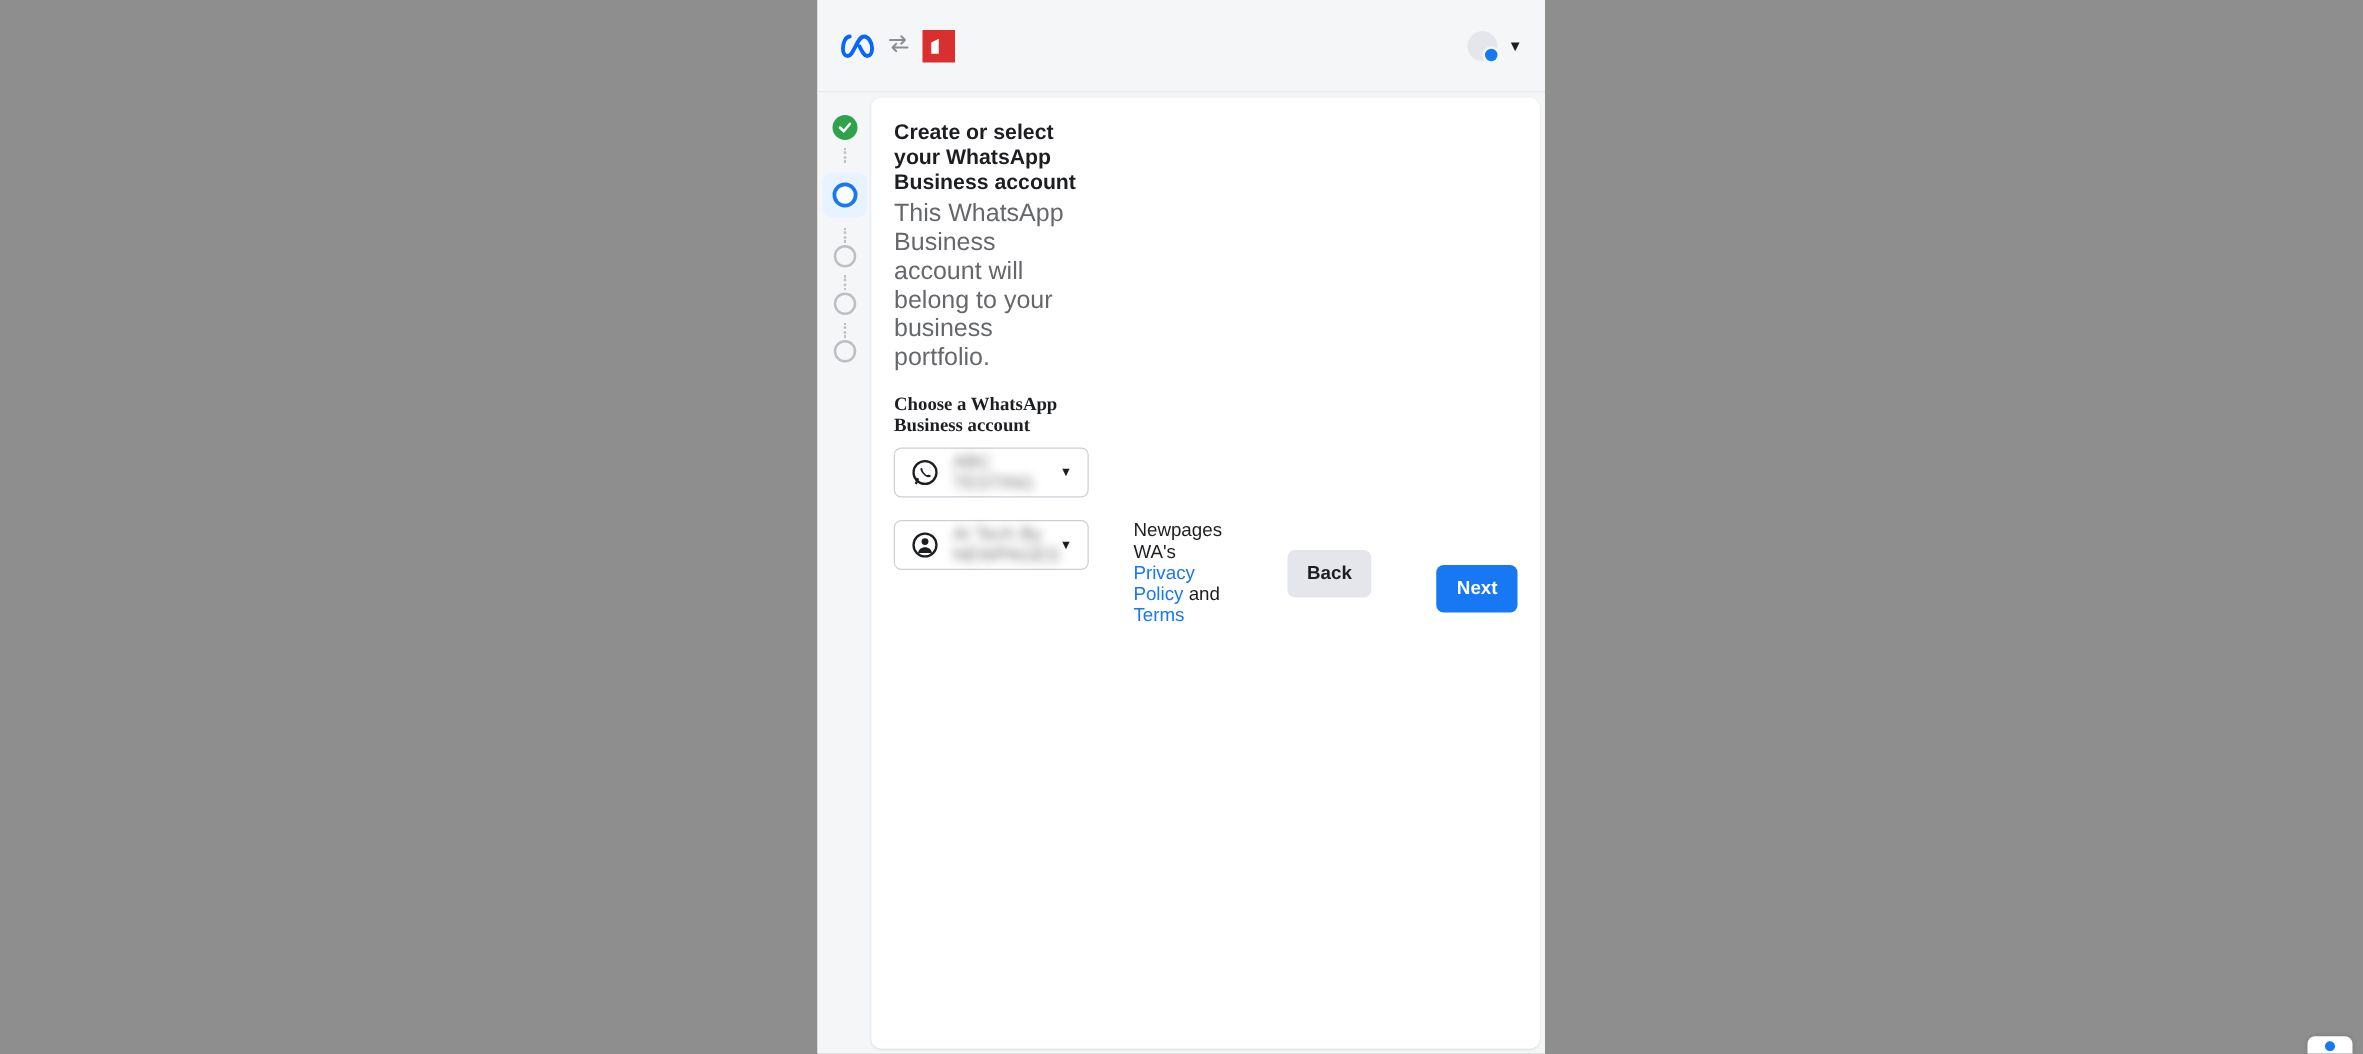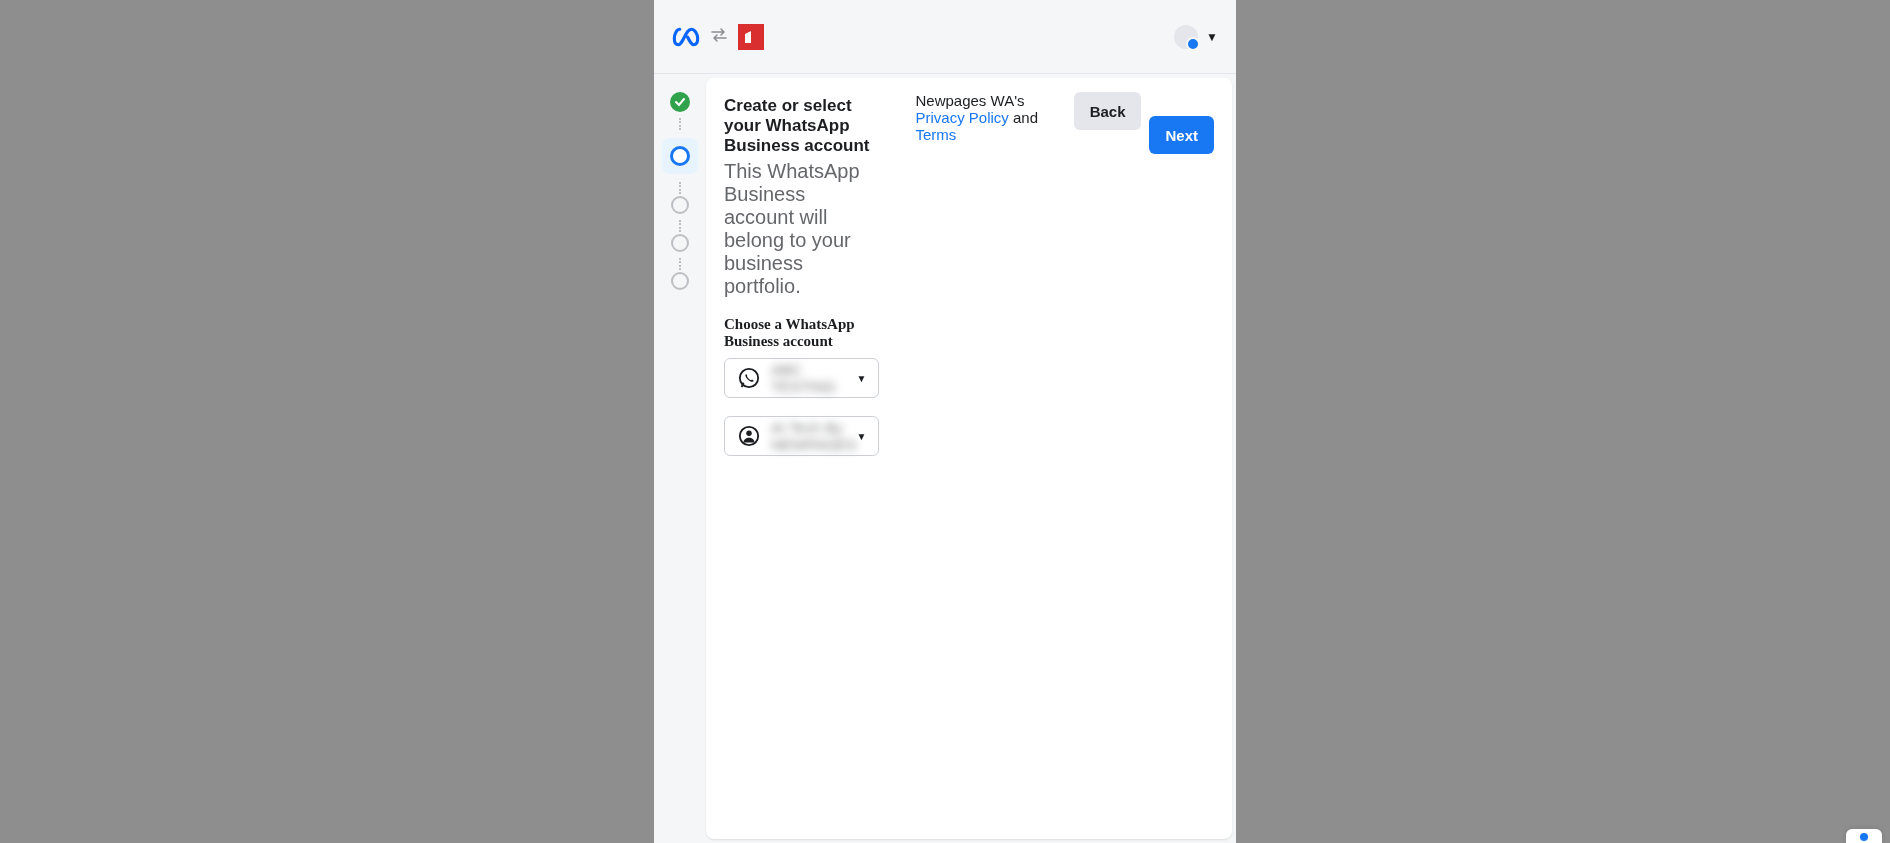--- a/index.html
+++ b/index.html
@@ -227,21 +227,22 @@
     }
     
     .dropdown-caret {
       font-size: 10px;
       color: #1c1e21;
     }
     
     .content-footer {
       padding: 14px 18px;
       display: flex;
-      align-items: flex-start;
+      align-items: center;
+      gap: 44px;
     }
     
     .footer-text {
       flex: 1;
       font-size: 15px;
       color: #1c1e21;
     }
     
     .footer-link {
       color: #1877f2;

